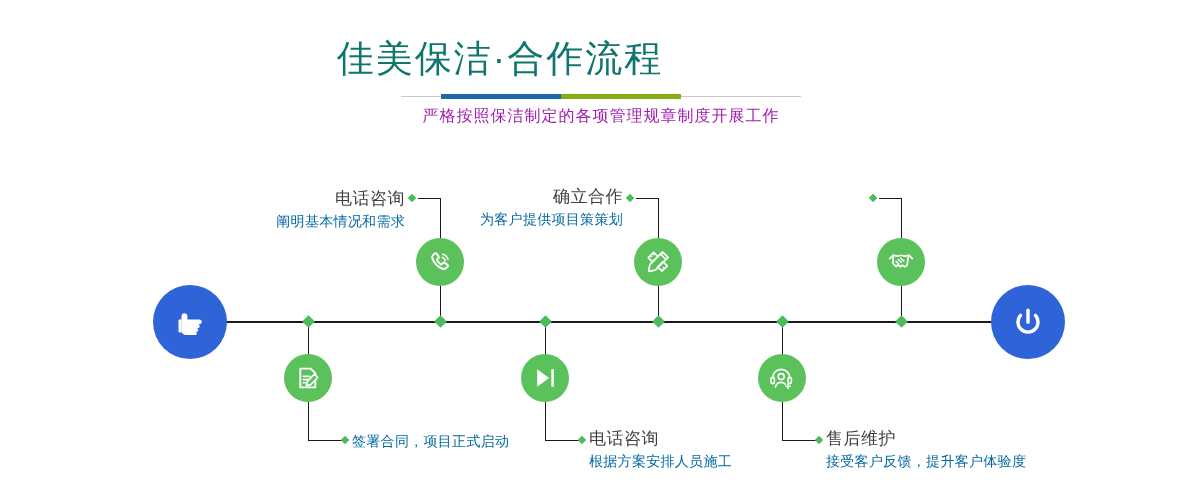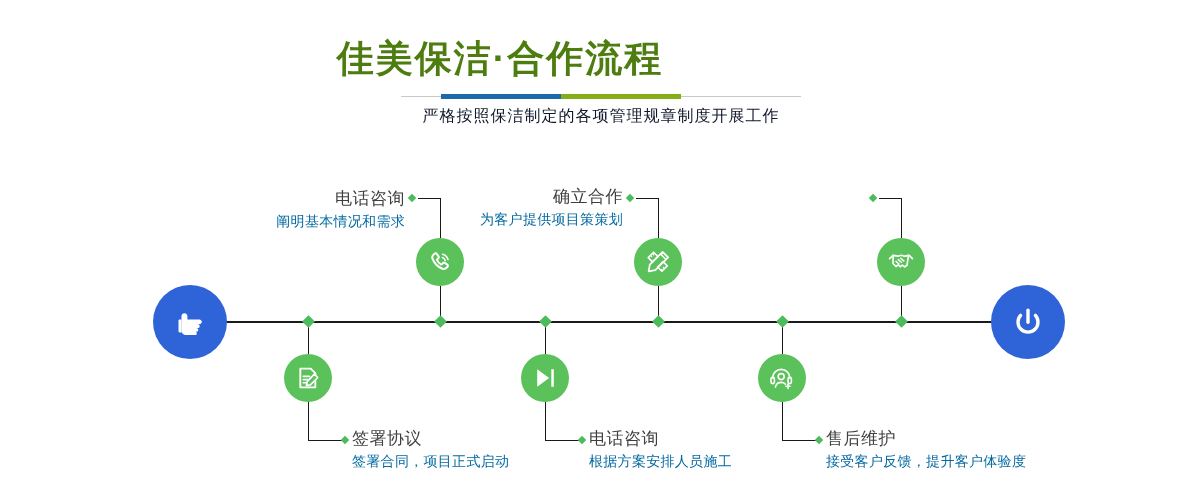--- a/index.html
+++ b/index.html
@@ -11,42 +11,42 @@
     position:relative;
   }
   .stage{position:absolute;left:0;top:0;width:1202px;height:502px;}
 
   
   .page-title{
     position:absolute;left:0;top:36px;width:1000px;
     text-align:center;
     font-size:37px;
     letter-spacing:2px;
-    color:#4d7c0f;
-    font-weight:bold;
+    color:#0f766e;
+    font-weight:normal;
     line-height:1.25;
     white-space:nowrap;
   }
   .divider{
     position:absolute;left:401px;top:94px;width:400px;height:5px;
   }
   .divider .hair{
     position:absolute;left:0;top:2px;width:400px;height:1px;background:#c9c9c9;
   }
   .divider .seg-blue{
     position:absolute;left:40px;top:0px;width:120px;height:5px;background:#1b69ab;
   }
   .divider .seg-green{
     position:absolute;left:160px;top:0px;width:120px;height:5px;background:#84ad16;
   }
   .page-subtitle{
     position:absolute;left:0;top:106px;width:1202px;
     text-align:center;
     font-size:16px;
-    color:#0f172a;
+    color:#a21caf;
     letter-spacing:1px;
     white-space:nowrap;
   }
 
   
   .axis{
     position:absolute;left:190px;top:321px;width:840px;height:2px;
     background:#1a1a1a;
   }
   .endpoint{
@@ -157,21 +157,20 @@
         <path fill="#5bc15b" stroke="#ffffff" stroke-width="1.7" stroke-linejoin="round" d="M20.4 10.2l3.3 3.3-7.3 7.3-4 0.8 0.8-4z"></path>
       </svg>
     </span>
   </div>
   <div class="conn-v" style="left:308px;top:321px;height:33px;"></div>
   <div class="conn-v" style="left:308px;top:402px;height:38px;"></div>
   <div class="conn-h" style="left:308px;top:440px;width:34px;"></div>
   <div class="diamond" style="left:304px;top:317px;"></div>
   <div class="diamond-sm" style="left:342px;top:437px;"></div>
   <div class="label left-al" style="left:352px;top:429px;width:280px;">
-    <div class="l-title">签署协议</div>
     <div class="l-desc">签署合同，项目正式启动</div>
   </div>
 
   <div class="node-icon" style="left:634px;top:238px;">
     <span>
       <svg width="28" height="28" viewBox="0 0 28 28">
         <path fill="none" stroke="#ffffff" stroke-width="1.8" stroke-linejoin="round" d="M18.6 3.9l5.5 5.5-12.8 12.8-6.6 1.1 1.1-6.6z"></path>
         <line x1="16.5" y1="6.0" x2="22.0" y2="11.5" stroke="#ffffff" stroke-width="1.6"></line>
         <path fill="none" stroke="#ffffff" stroke-width="1.6" stroke-linejoin="round" d="M4.2 9.6l5.4-5.4 4.3 4.3-5.4 5.4z"></path>
         <line x1="6.4" y1="7.4" x2="8.1" y2="9.1" stroke="#ffffff" stroke-width="1.3"></line>

